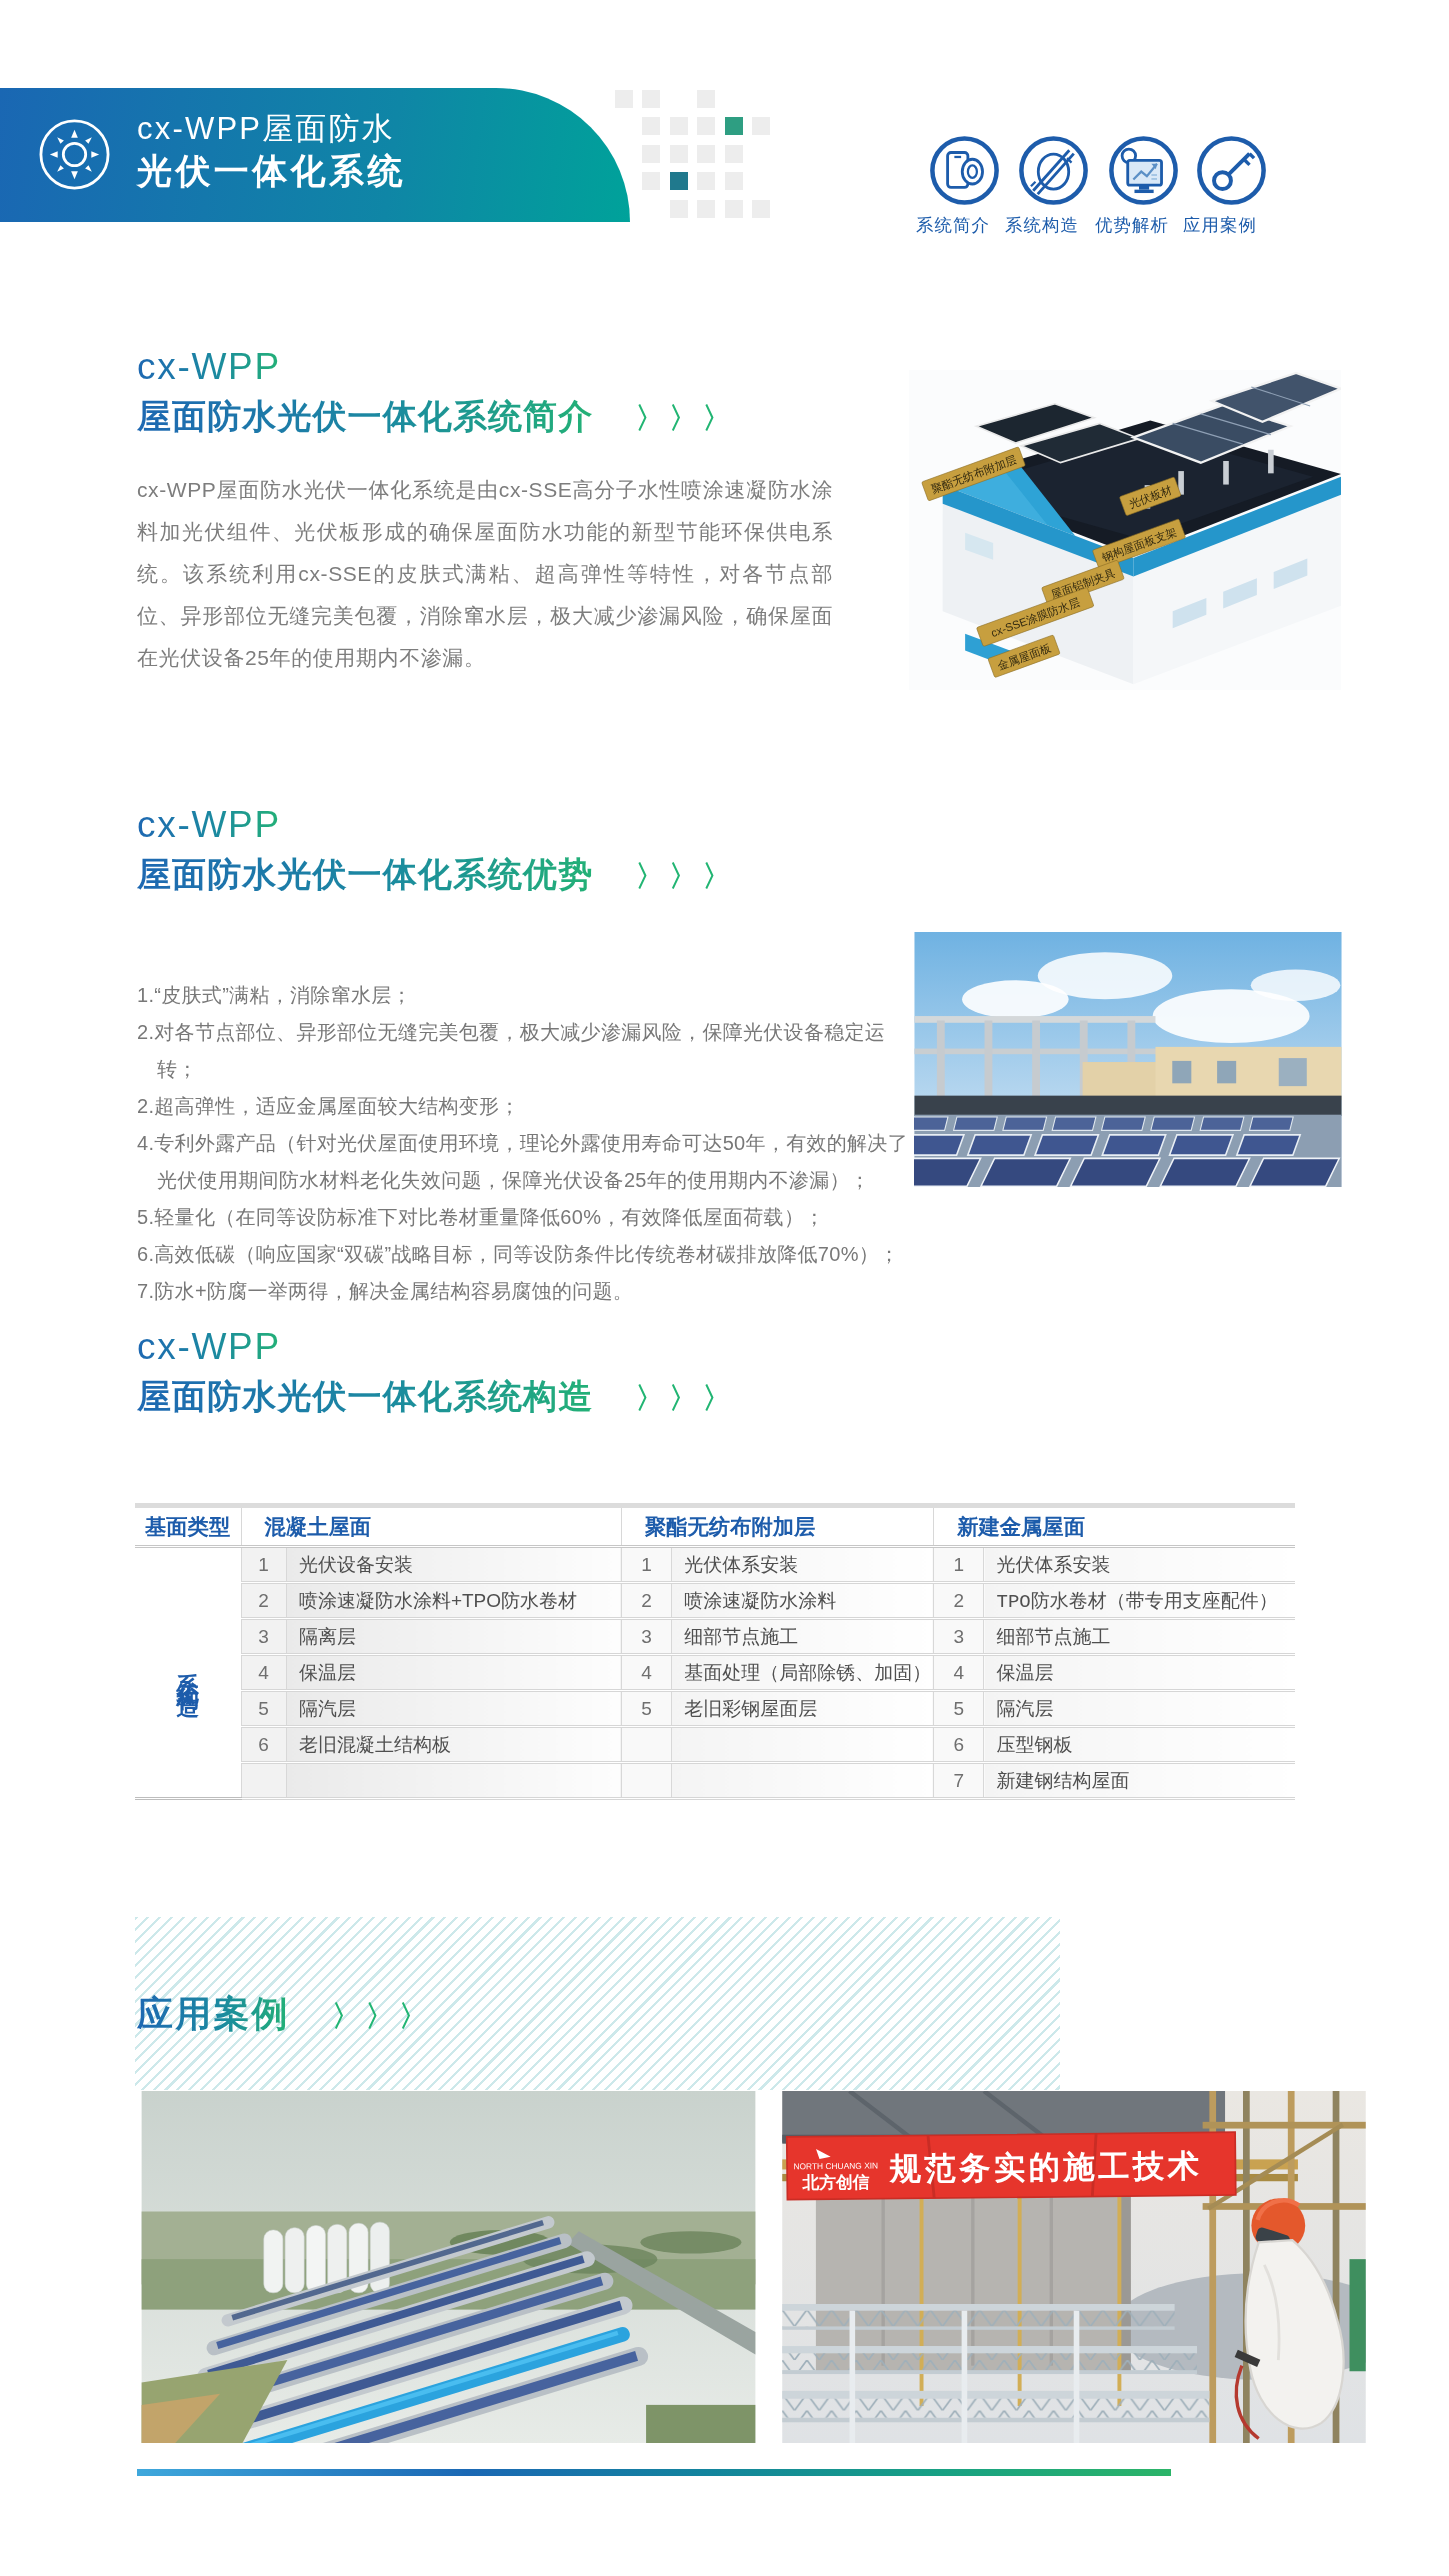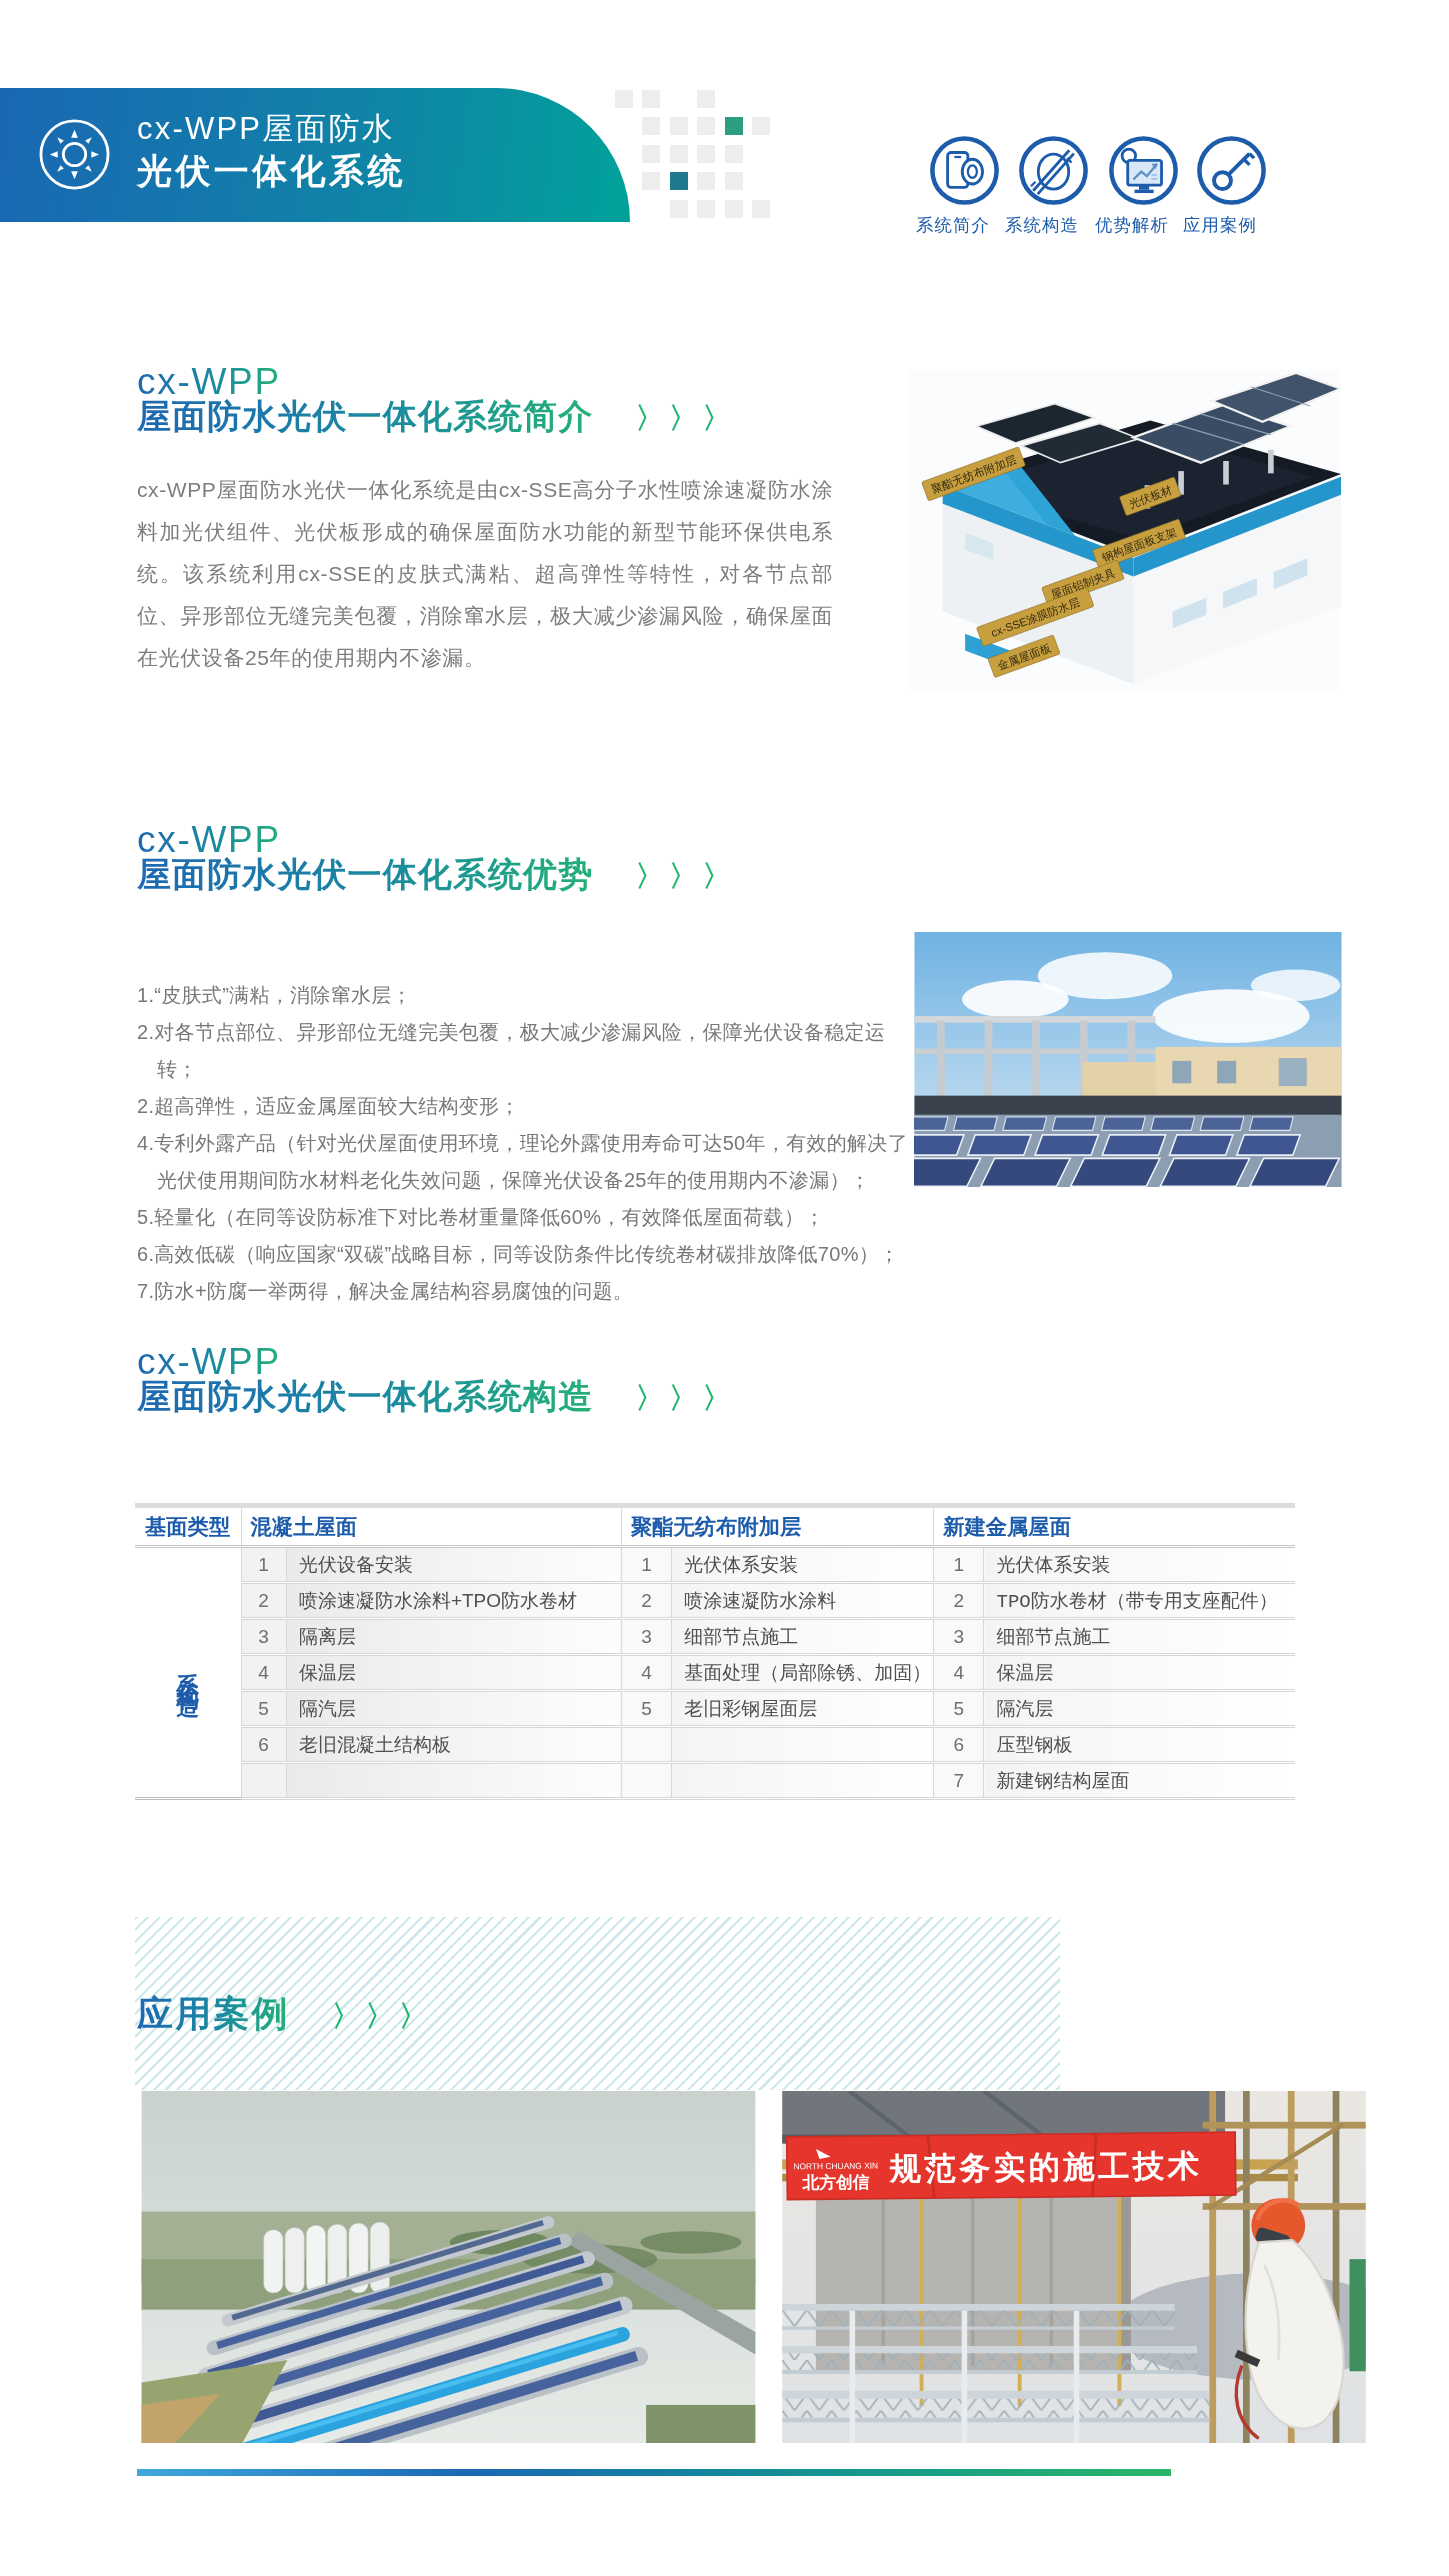--- a/index.html
+++ b/index.html
@@ -21,21 +21,21 @@
   .sq.t{background:#20798d;}
 
   
   .nav-item{position:absolute;top:135px;width:97px;text-align:left;cursor:pointer;}
   .nav-item svg{display:block;margin:0 auto;}
   .nav-label{margin-top:6.7px;font-size:17.4px;color:#1d5cab;letter-spacing:1.1px;}
 
   
   .grad-text{background:linear-gradient(90deg,#1e68b2 0%,#1b8aa0 55%,#23b176 100%);
              -webkit-background-clip:text;background-clip:text;color:transparent;}
-  .brand{position:absolute;left:137px;font-size:37px;letter-spacing:1.7px;font-weight:500;margin-top:15px;}
+  .brand{position:absolute;left:137px;font-size:37px;letter-spacing:1.7px;font-weight:500;}
   .sec-title{position:absolute;left:137px;font-size:34px;font-weight:700;letter-spacing:1.1px;}
   .arrows{color:#22b573;font-weight:700;font-size:29px;letter-spacing:4.5px;margin-left:42px;
           background:none;-webkit-background-clip:initial;background-clip:initial;}
 
   
   .para{position:absolute;left:137px;top:469px;width:696px;font-size:21px;line-height:42px;
         color:#7d7d7d;text-align:justify;letter-spacing:0.6px;}
 
   
   .adv-list{position:absolute;left:137px;top:977px;width:774px;font-size:20px;
@@ -44,21 +44,21 @@
 
   
   .fig{position:absolute;overflow:hidden;}
   .fig svg{display:block;}
 
   
   .tbl{position:absolute;left:135px;top:1503px;width:1160px;border-collapse:collapse;
        table-layout:fixed;}
   .tbl th,.tbl td{overflow:hidden;white-space:nowrap;}
   .tbl thead th{height:35px;border-top:5.6px solid #dcdcdc;border-bottom:3.4px double #c6c6c6;
-       font-size:21.3px;font-weight:700;color:#1d5cab;text-align:left;padding-left:9px;}
+       font-size:21.3px;font-weight:700;color:#1d5cab;text-align:left;padding-left:23px;}
   .tbl thead th.corner{border-right:1.1px solid #d8d8d8;padding-left:10px;}
   .tbl thead th.grp{border-left:1.1px solid #d8d8d8;}
   .tbl td{height:31px;border-bottom:3.4px double #d6d6d6;font-size:19px;color:#4f4f4f;}
   .tbl td.num{text-align:center;color:#6f6f6f;border-left:1.1px solid #d8d8d8;}
   .tbl td.name{padding-left:12.3px;border-left:1.1px solid #d8d8d8;}
   .tbl td.g1n{background:#f2f2f2;}
   .tbl td.g1{background:linear-gradient(90deg,#eaeaea,#fdfdfd);}
   .tbl td.g2n,.tbl td.g3n{background:#f9f9f9;}
   .tbl td.g2,.tbl td.g3{background:linear-gradient(90deg,#f4f4f4,#ffffff);font-family:Liberation Mono, monospace;}
   .tbl td.side{border-right:1.1px solid #d8d8d8;border-bottom:3.4px double #bdbdbd;

